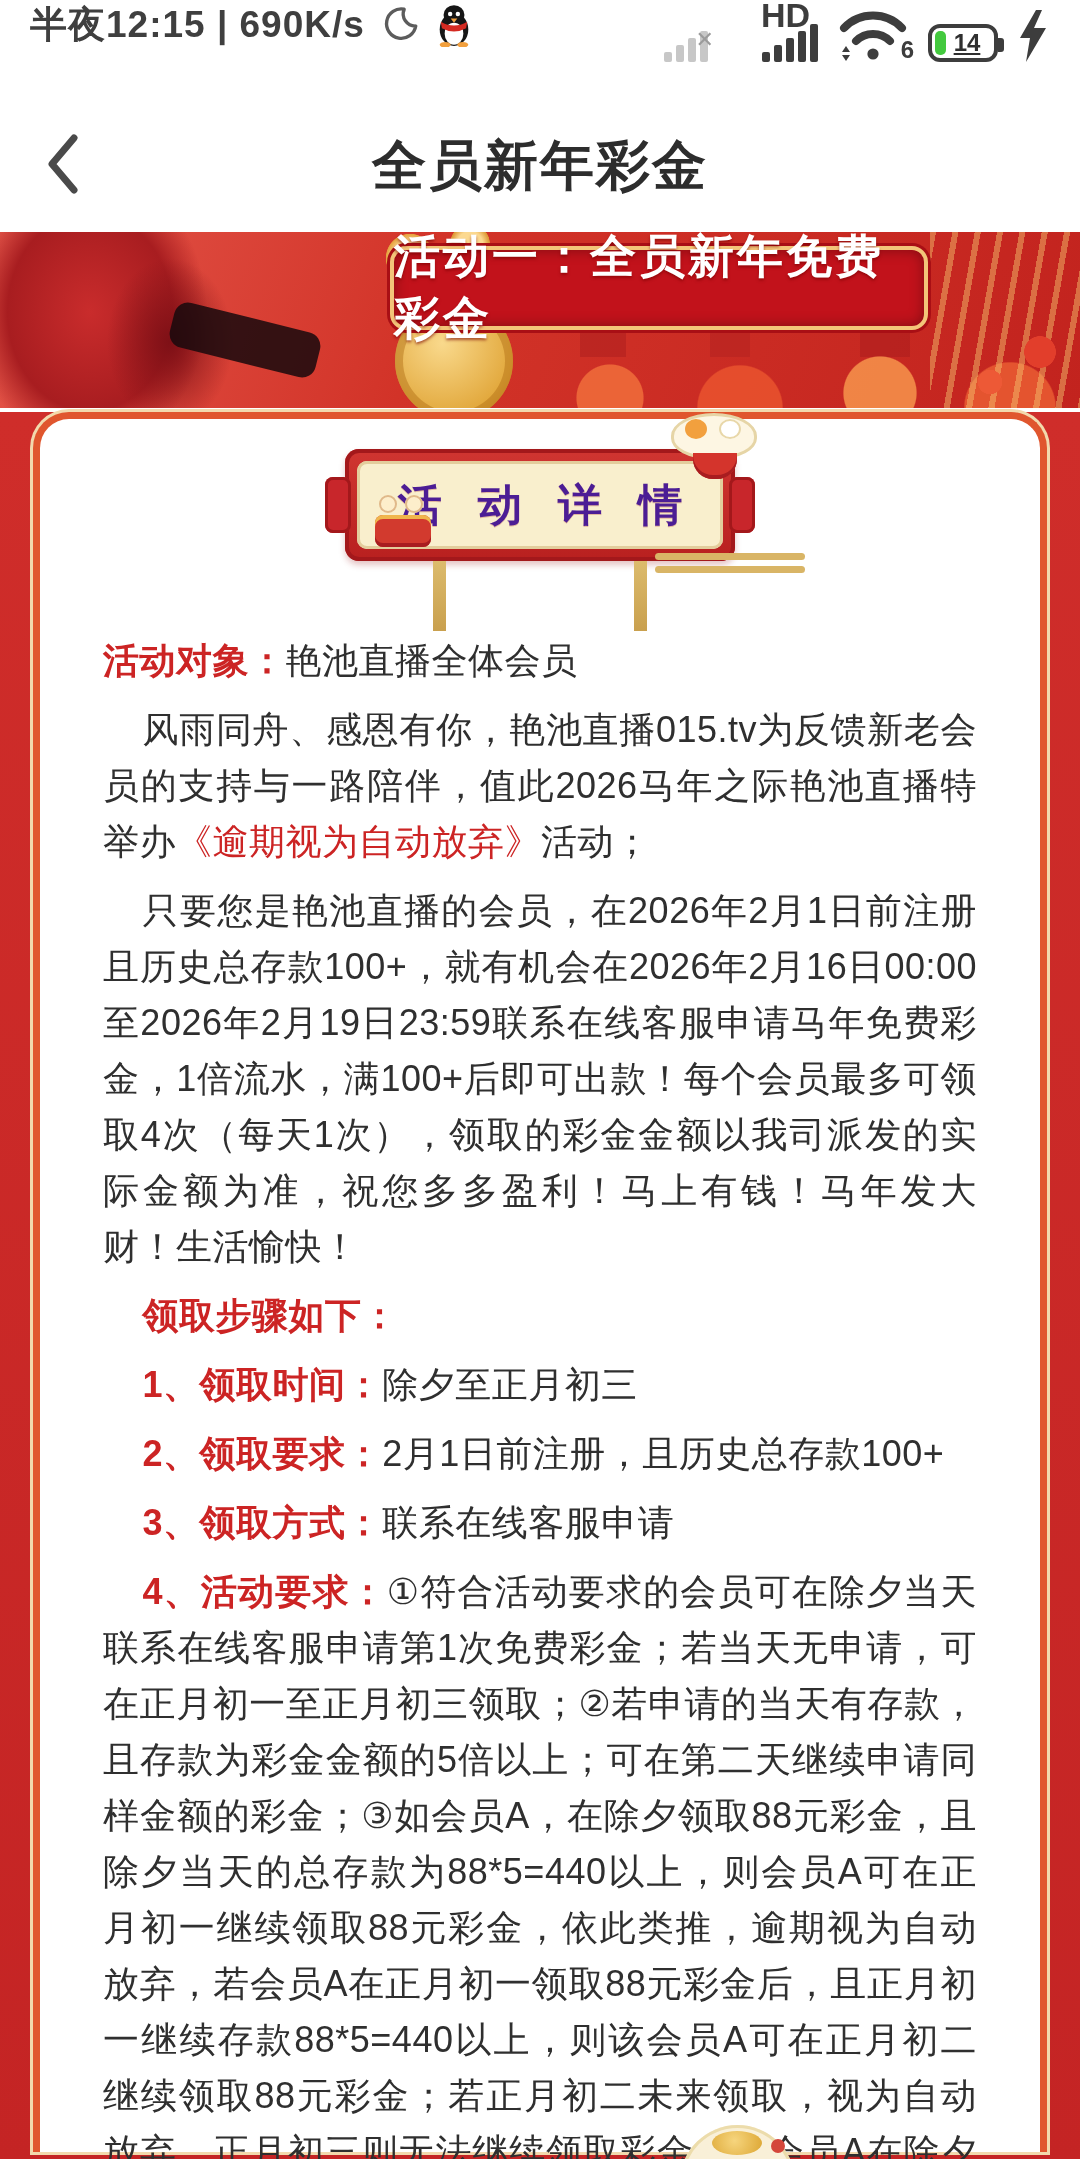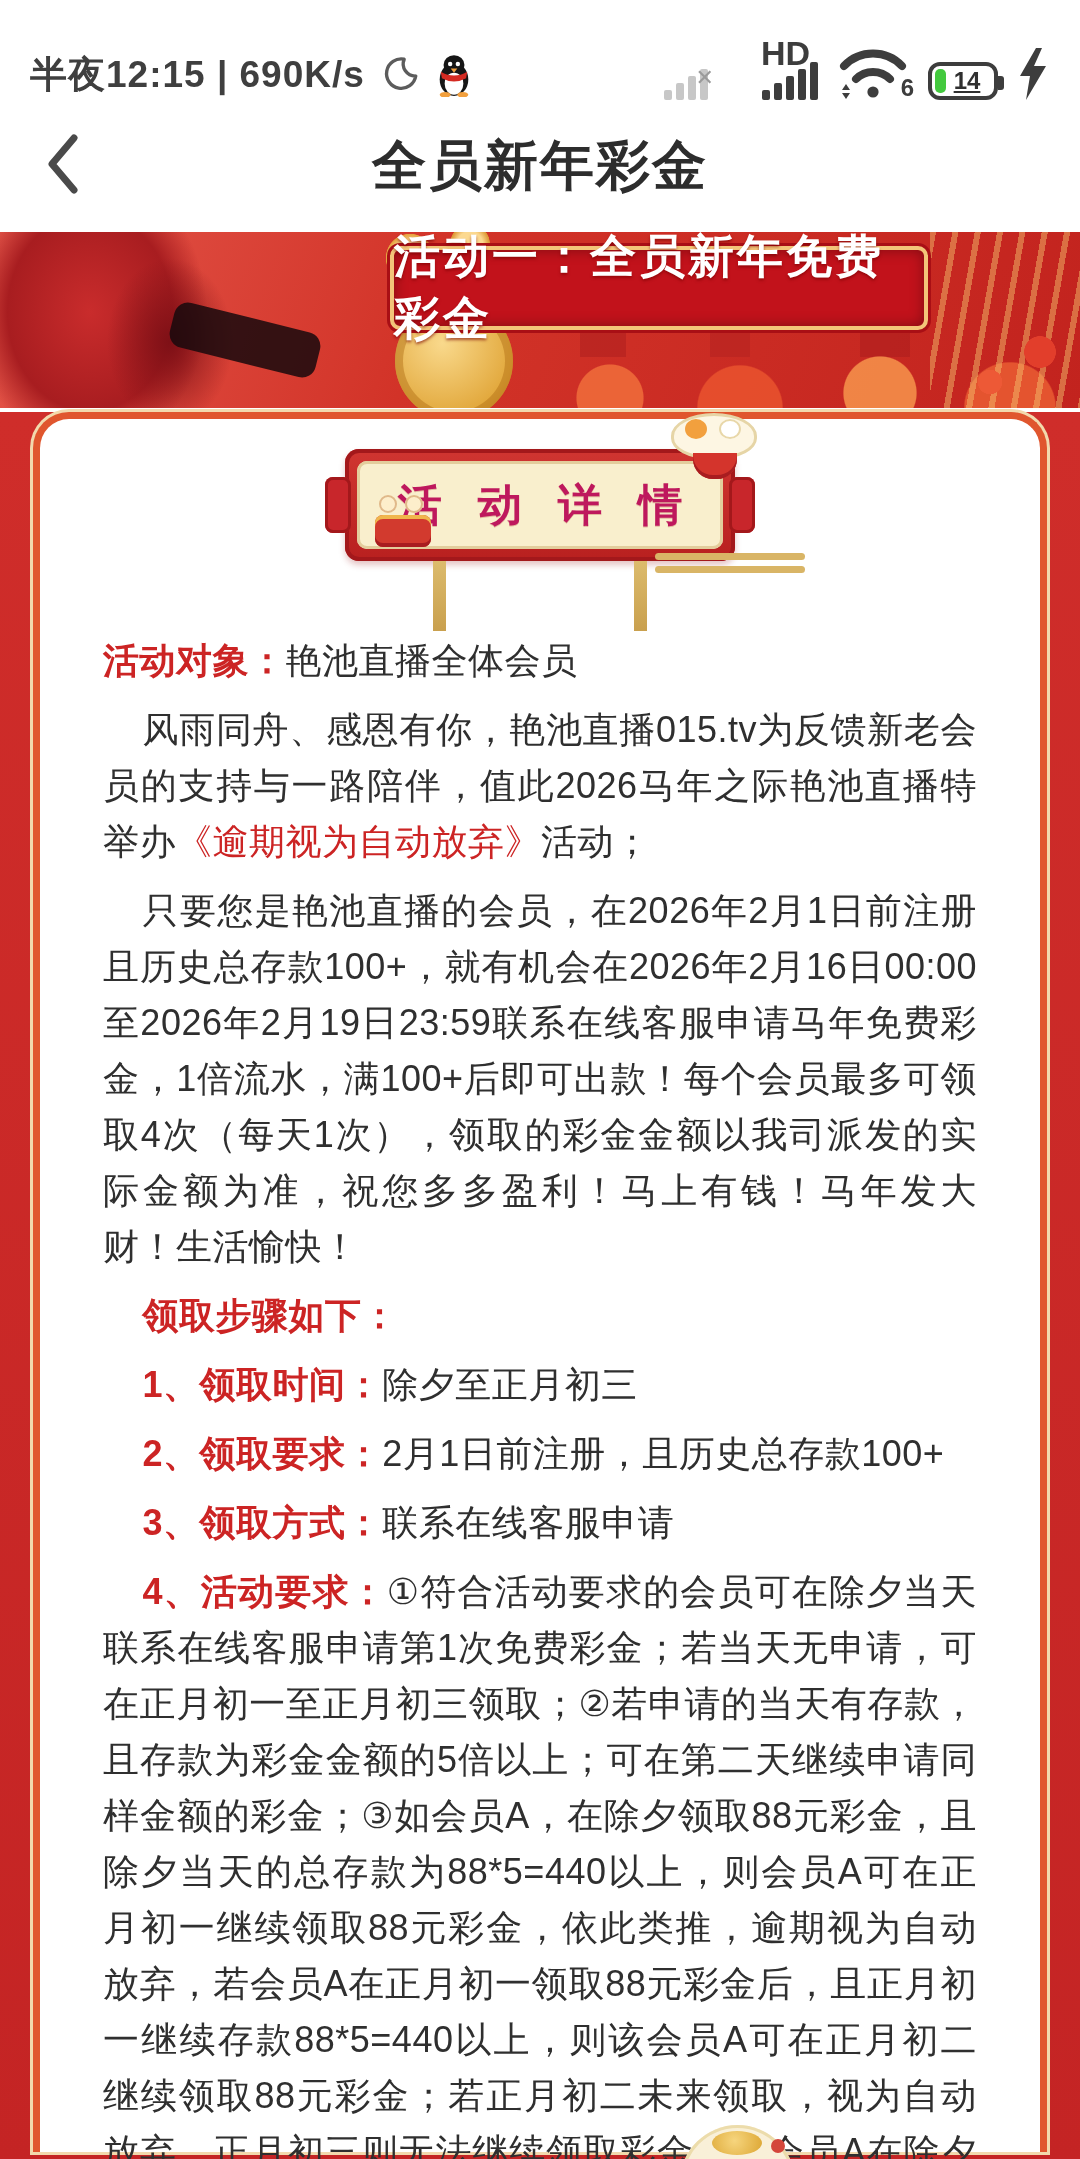--- a/index.html
+++ b/index.html
@@ -6,21 +6,21 @@
   body{
     width:1080px;height:2159px;position:relative;overflow:hidden;
     background:#fff;
     font-family:"Liberation Sans","DejaVu Sans",sans-serif;
     -webkit-font-smoothing:antialiased;
   }
   .screen{width:1080px;height:2159px;position:relative;}
 
   
   .status-bar{
-    height:100px;background:#fff;display:flex;align-items:flex-end;
+    height:100px;background:#fff;display:flex;align-items:flex-start;
     padding:0 30px;box-sizing:border-box;color:#3f3f3f;gap:12px;
   }
   .sb-left{display:flex;align-items:center;gap:14px;font-size:37px;font-weight:600;letter-spacing:1px;}
   .sb-right{margin-left:auto;display:flex;align-items:flex-end;gap:18px;}
   .sig{display:flex;align-items:flex-end;gap:4px;position:relative;}
   .sig i{display:block;width:8px;border-radius:2px;background:#c7c7c7;}
   .sig.dark i{background:#3d3d3d;}
   .sig .x-mark{position:absolute;right:-6px;top:-4px;font-size:22px;font-weight:700;color:#9b9b9b;font-style:normal;width:auto;background:none;}
   .hd-group{position:relative;width:92px;height:62px;}
   .hd-label{position:absolute;left:0;top:-4px;font-size:34px;font-weight:700;color:#3d3d3d;margin-left:35px;}
@@ -73,21 +73,21 @@
       repeating-linear-gradient(100deg,rgba(244,197,110,.55) 0 6px,rgba(244,197,110,0) 6px 22px);
     opacity:.85;}
   .bn-lanterns{position:absolute;left:560px;top:55px;width:420px;height:80px;
     background:
       linear-gradient(#9d171c,#9d171c) 20px 10px/46px 60px no-repeat,
       linear-gradient(#a81d20,#a81d20) 150px 0/40px 70px no-repeat,
       linear-gradient(#9d171c,#9d171c) 300px 14px/50px 56px no-repeat;
     opacity:.35;border-radius:8px;}
   .banner-ribbon{
     position:absolute;left:390px;top:14px;width:530px;height:76px;
-    background:#c2121b;border:4px solid #f3c579;border-radius:10px;
+    background:#c2121b;border:4px solid #f3c579;border-radius:16px;
     box-shadow:0 0 0 3px #a90f15, inset 0 0 14px rgba(0,0,0,.35);
     display:flex;align-items:center;justify-content:center;
   }
   .banner-ribbon span{color:#fff;font-size:46px;font-weight:700;letter-spacing:3px;text-shadow:0 2px 3px rgba(120,0,0,.6);}
 
   
   .red-section{
     position:relative;height:1751px;
     background:linear-gradient(#cf2d2a,#c42424);
   }
@@ -103,21 +103,21 @@
   .plaque{width:390px;height:112px;margin:30px auto 0;position:relative;
     background:linear-gradient(#d03531,#b8201f);border-radius:14px;
     box-shadow:inset 0 0 0 4px #a3181b, 0 4px 6px rgba(150,20,20,.25);}
   .plaque-knob{position:absolute;top:28px;width:26px;height:56px;background:#c8262b;border-radius:8px;box-shadow:inset 0 0 0 3px #a3181b;}
   .plaque-knob.left{left:-20px;} .plaque-knob.right{right:-20px;}
   .plaque-inner{
     position:absolute;inset:12px;background:#f9efcd;border-radius:10px;
     box-shadow:inset 0 0 0 3px #e3cd9c;
     display:flex;align-items:center;justify-content:center;
   }
-  .plaque-inner span{color:#be185d;font-size:44px;font-weight:700;letter-spacing:12px;padding-left:12px;text-shadow:0 1px 0 rgba(160,20,20,.25);text-align:center;}
+  .plaque-inner span{color:#4c1d95;font-size:44px;font-weight:700;letter-spacing:12px;padding-left:12px;text-shadow:0 1px 0 rgba(160,20,20,.25);text-align:center;}
   .plaque-leg{position:absolute;top:100%;width:13px;height:70px;background:linear-gradient(#dcbb6c,#c9a04e);}
   .plaque-leg.left{left:88px;} .plaque-leg.right{right:88px;}
   .chopsticks{position:absolute;right:-70px;bottom:-14px;width:150px;height:22px;}
   .chopsticks i{display:block;height:7px;background:#d9b566;border-radius:4px;margin-bottom:6px;}
   .cat-bowl{position:absolute;top:-36px;right:-22px;width:86px;height:64px;}
   .cat-bowl .bowl-top{position:absolute;left:0;top:0;width:86px;height:46px;background:#fdf6e3;border:3px solid #e6d5a6;border-radius:50% 50% 45% 45%;box-sizing:border-box;}
   .cat-bowl .cat1,.cat-bowl .cat2{position:absolute;top:6px;width:22px;height:20px;border-radius:50%;background:#f2a03e;}
   .cat-bowl .cat1{left:14px;} .cat-bowl .cat2{left:48px;background:#fff;box-shadow:inset 0 0 0 2px #e8d7a8;}
   .cat-bowl .bowl-cup{position:absolute;left:22px;top:40px;width:44px;height:26px;background:#d4342c;border-radius:0 0 20px 20px;box-shadow:inset 0 -4px 0 #a81d20;}
   .drummer{position:absolute;left:26px;bottom:10px;width:70px;height:56px;}

